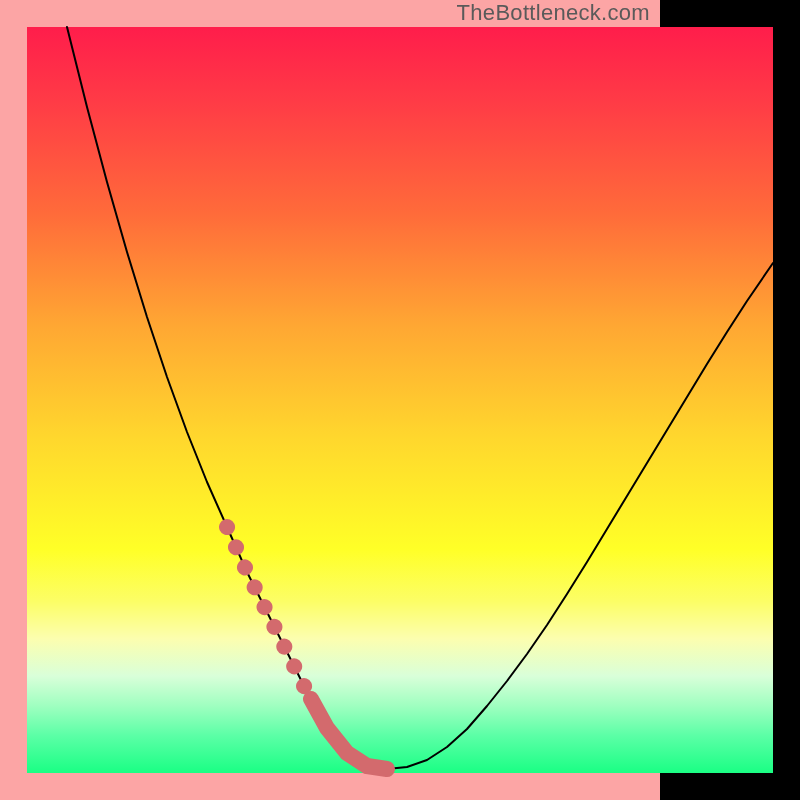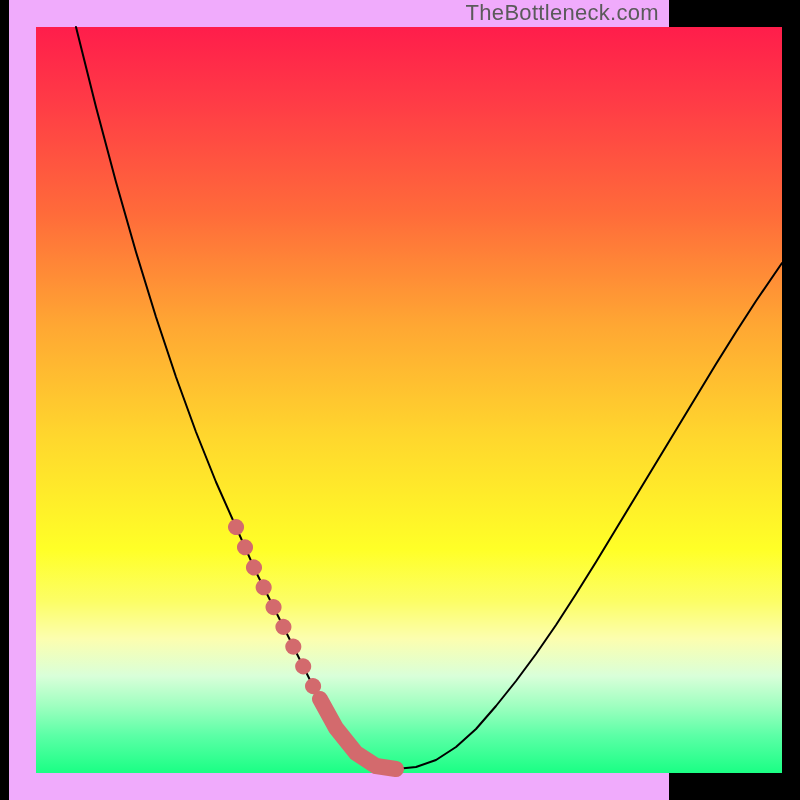--- a/index.html
+++ b/index.html
@@ -10,22 +10,21 @@
     height: 800px;
     overflow: hidden;
     font-family: Arial, Helvetica, sans-serif;
   }
   .frame {
     position: absolute;
     top: 0;
     left: 0;
     width: 660px;
     height: 800px;
-    background: #f0abfc;
-    margin-left: 9px;
+    background: #fca5a5;
   }
   .plot-area {
     position: absolute;
     top: 27px;
     left: 27px;
     width: 746px;
     height: 746px;
     background: linear-gradient(to bottom,
       #ff1d4b 0%,
       #ff3b46 10%,

